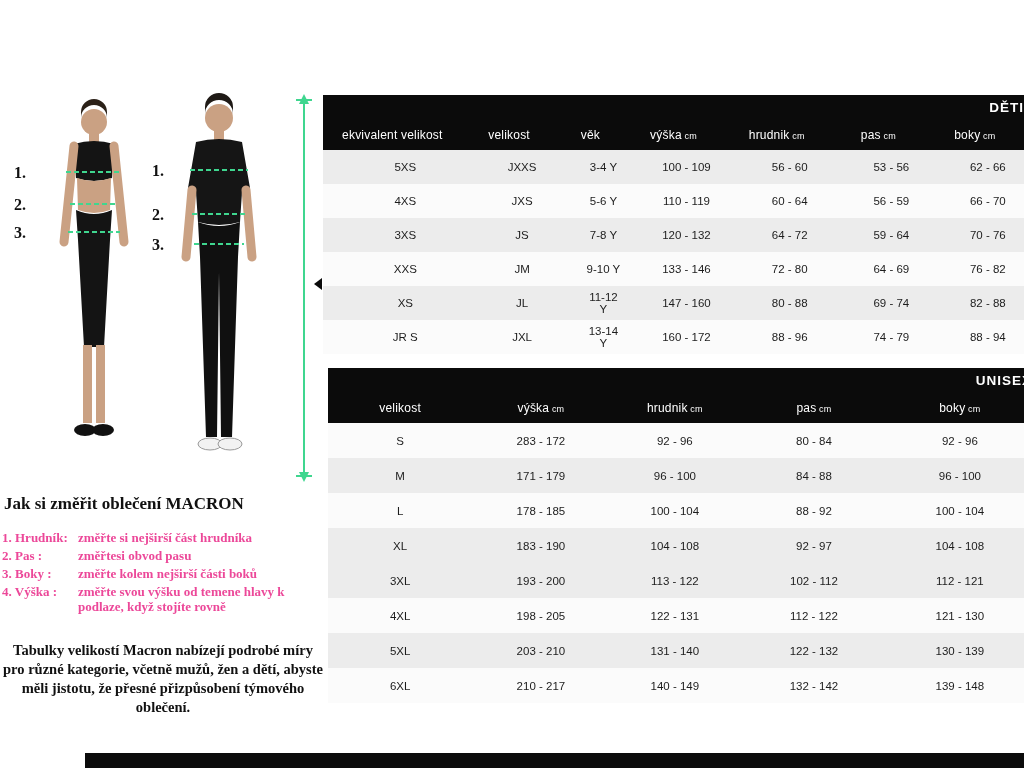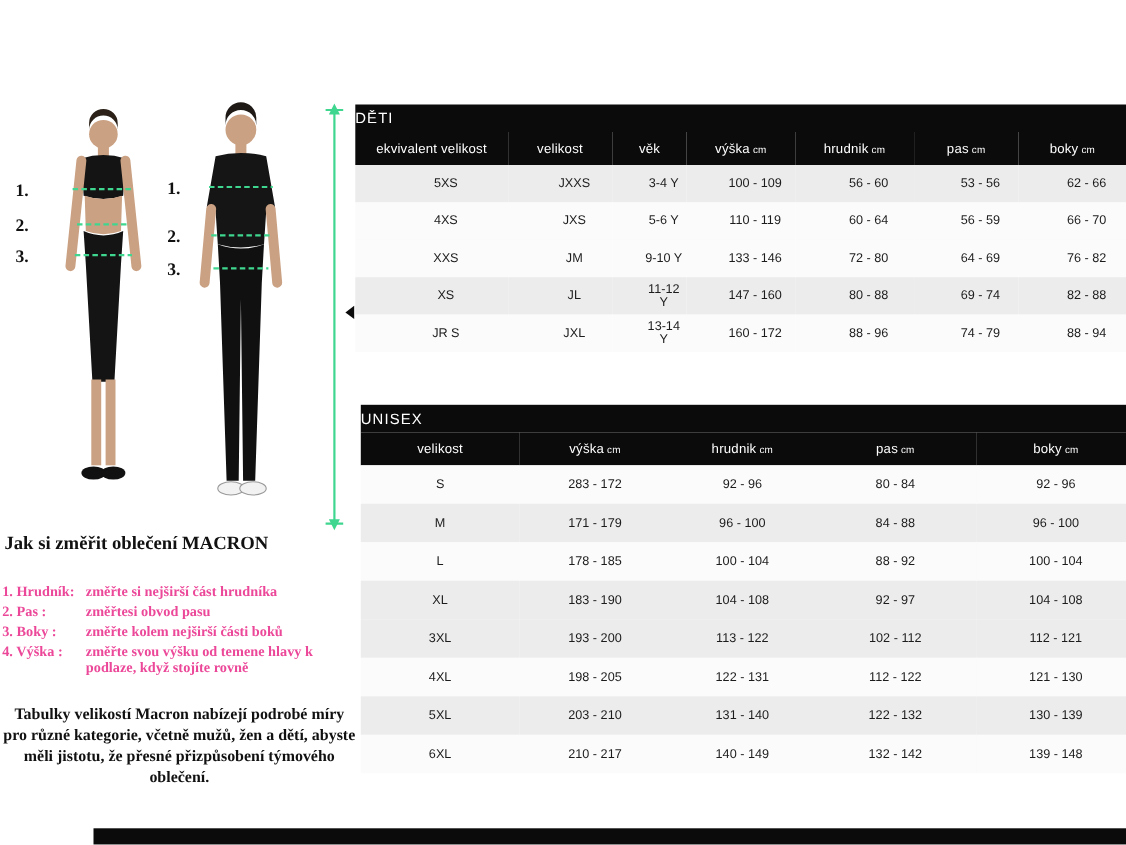--- a/index.html
+++ b/index.html
@@ -1,37 +1,37 @@
 <!DOCTYPE html>
 <html><head>
 <meta charset="utf-8">
 <style>
   html,body{margin:0;padding:0;background:#ffffff;}
   #page{position:relative;width:1024px;height:768px;background:#ffffff;overflow:hidden;
         font-family:"Liberation Sans",sans-serif;}
 
   
   #figure-wrap{position:absolute;left:6px;top:92px;width:310px;height:392px;}
-  #left-title{position:absolute;left:4px;top:484px;width:322px;
+  #left-title{position:absolute;left:4px;top:494px;width:322px;
 rgb(0,0,0);font-family:"Liberation Serif",serif;font-weight:bold;font-size:17px;color:#111;}
   #instructions{position:absolute;left:2px;top:530px;width:324px;
       font-family:"Liberation Serif",serif;font-weight:bold;font-size:13px;color:#ec4899;}
   .instr{display:flex;margin-bottom:3px;line-height:15px;}
   .instr-head{flex:0 0 76px;white-space:nowrap;}
   .instr-body{flex:1;}
   #left-paragraph{position:absolute;left:2px;top:641px;width:322px;
       font-family:"Liberation Serif",serif;font-weight:bold;font-size:14.5px;
       line-height:19px;color:#111;text-align:center;}
 
   
   .size-table-block{position:absolute;background:#fff;}
   #deti-block{left:323px;top:95px;width:701px;}
   #unisex-block{left:328px;top:368px;width:704px;}
-  .table-title{background:#0b0b0b;color:#fff;text-align:left;
-      font-weight:normal;font-size:13.5px;letter-spacing:1px;
+  .table-title{background:#0b0b0b;color:#fff;text-align:right;
+      font-weight:bold;font-size:13.5px;letter-spacing:1px;
       height:25px;line-height:25px;}
   table.sizes{width:100%;border-collapse:collapse;table-layout:fixed;}
   table.sizes thead tr{background:#0b0b0b;color:#fff;}
   table.sizes th{font-weight:normal;font-size:12px;height:30px;text-align:center;
       padding:0 2px;letter-spacing:.2px;}
   table.sizes th .unit{font-size:9px;}
   table.sizes td{text-align:center;font-size:11.5px;color:#1c1c1c;padding:0 2px;}
   #table-deti td{height:34px;padding-left:28px;}
   #table-unisex td{height:35px;}
   tr.shade{background:#ececec;}
@@ -183,20 +183,29 @@
           </tr>
           <tr class="plain">
             <td>4XS</td>
             <td>JXS</td>
             <td>5-6 Y</td>
             <td>110 - 119</td>
             <td>60 - 64</td>
             <td>56 - 59</td>
             <td>66 - 70</td>
           </tr>
+          <tr class="shade">
+            <td>3XS</td>
+            <td>JS</td>
+            <td>7-8 Y</td>
+            <td>120 - 132</td>
+            <td>64 - 72</td>
+            <td>59 - 64</td>
+            <td>70 - 76</td>
+          </tr>
           <tr class="plain">
             <td>XXS</td>
             <td>JM</td>
             <td>9-10 Y</td>
             <td>133 - 146</td>
             <td>72 - 80</td>
             <td>64 - 69</td>
             <td>76 - 82</td>
           </tr>
           <tr class="shade">

